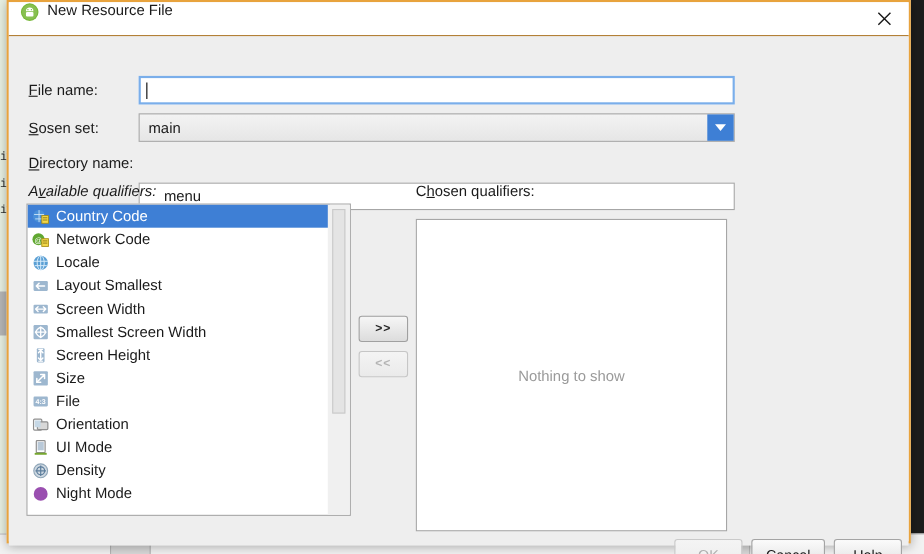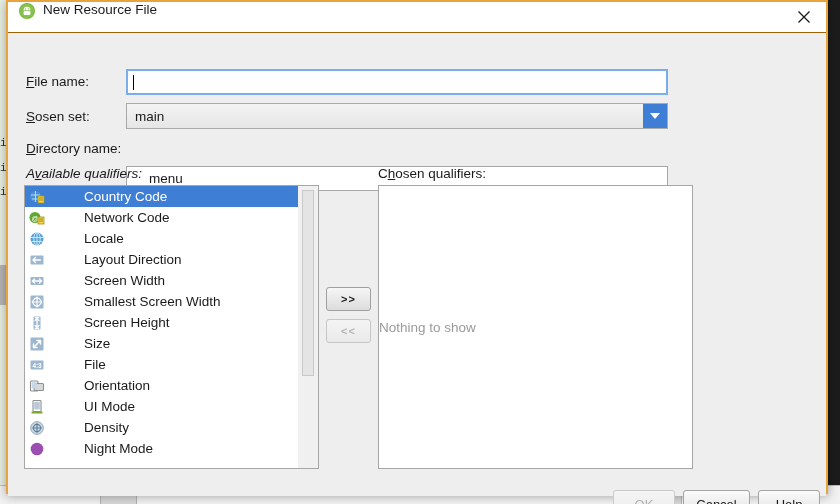--- a/index.html
+++ b/index.html
@@ -215,24 +215,25 @@
     background: #ffffff;
     border: 1px solid #a6a6a6;
     box-sizing: border-box;
     overflow: hidden;
   }
   #available-list {
     left: 16px; top: 152px;
     width: 295px; height: 284px;
   }
   #chosen-list {
-    left: 370px; top: 152px;
-    width: 315px; height: 284px;
-    display: flex;
-    align-items: center;
+    left: 370px; top: 166px;
+    width: 283px; height: 284px;
+    display: flex;
+    align-items: center;
+    justify-content: center;
   }
   .nothing-to-show {
     color: #9a9a9a;
     font-size: 13.5px;
   }
 
   .list-scroll {
     position: absolute;
     right: 0; top: 0;
     width: 20px; height: 100%;
@@ -257,21 +258,20 @@
   .qual-row {
     height: 21px;
     display: flex;
     align-items: center;
     padding-left: 4px;
     font-size: 13.5px;
     color: #1a1a1a;
     white-space: nowrap;
     cursor: default;
     box-sizing: border-box;
-    gap: 33px;
   }
   .qual-row.selected {
     background: #3e7fd5;
     color: #ffffff;
   }
   .qual-icon {
     width: 16px; height: 16px;
     margin-right: 6px;
     flex: 0 0 auto;
     display: block;
@@ -425,21 +425,21 @@
         <path d="M1.5 6.5h13M2.5 10.5h11M8 1.5v13" stroke="#d8ecfa" stroke-width="0.9" fill="none"></path>
         <ellipse cx="8" cy="8" rx="3.2" ry="6.5" fill="none" stroke="#d8ecfa" stroke-width="0.9"></ellipse>
                 </svg></span>
               <span>Locale</span>
             </div>
             <div class="qual-row">
               <span class="qual-icon"><svg viewBox="0 0 16 16">
                   <rect x="1.5" y="3.5" width="13" height="9" rx="1" fill="#9db7cf"></rect>
         <path d="M11.5 8H4.5M6.5 5.5 4 8l2.5 2.5" stroke="#ffffff" stroke-width="1.4" fill="none" stroke-linecap="round" stroke-linejoin="round"></path>
                 </svg></span>
-              <span>Layout Direction</span>
+              <span>Layout Smallest</span>
             </div>
             <div class="qual-row">
               <span class="qual-icon"><svg viewBox="0 0 16 16">
                   <rect x="1.5" y="4" width="13" height="8" rx="1" fill="#9db7cf"></rect>
         <path d="M3.5 8h9M5.6 5.9 3.4 8l2.2 2.1M10.4 5.9 12.6 8l-2.2 2.1" stroke="#ffffff" stroke-width="1.3" fill="none" stroke-linecap="round" stroke-linejoin="round"></path>
                 </svg></span>
               <span>Screen Width</span>
             </div>
             <div class="qual-row">
               <span class="qual-icon"><svg viewBox="0 0 16 16">

